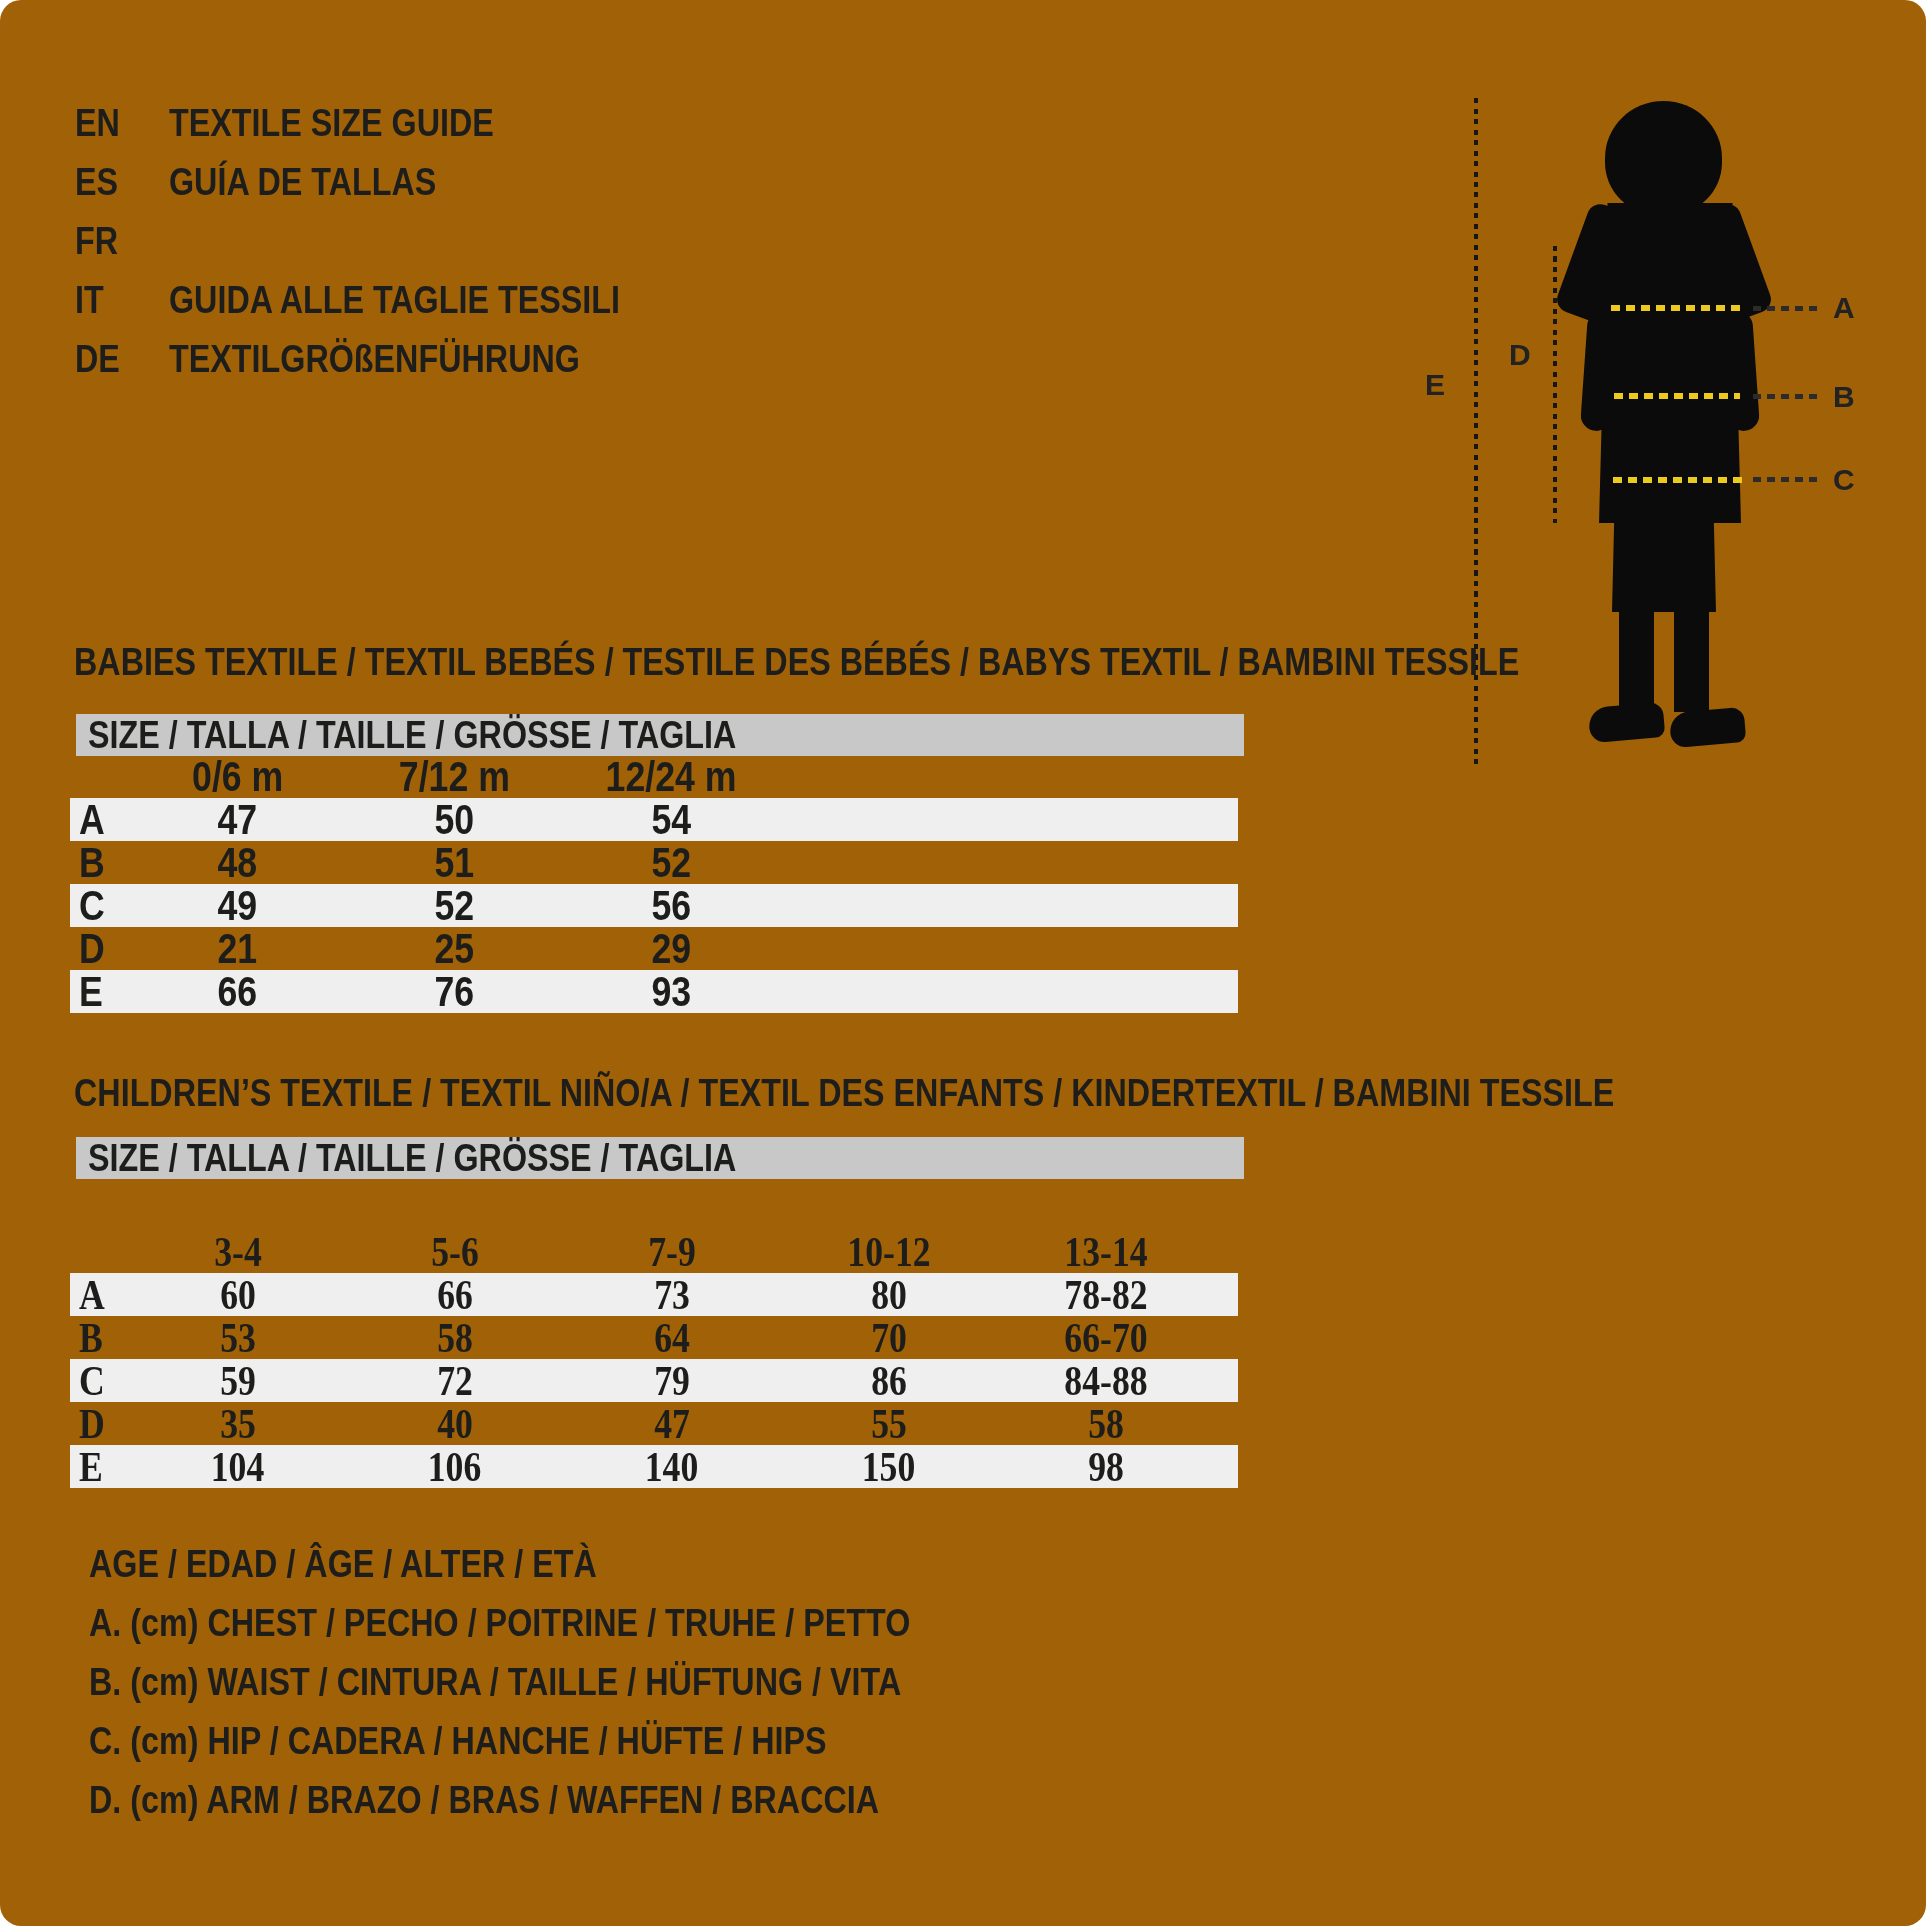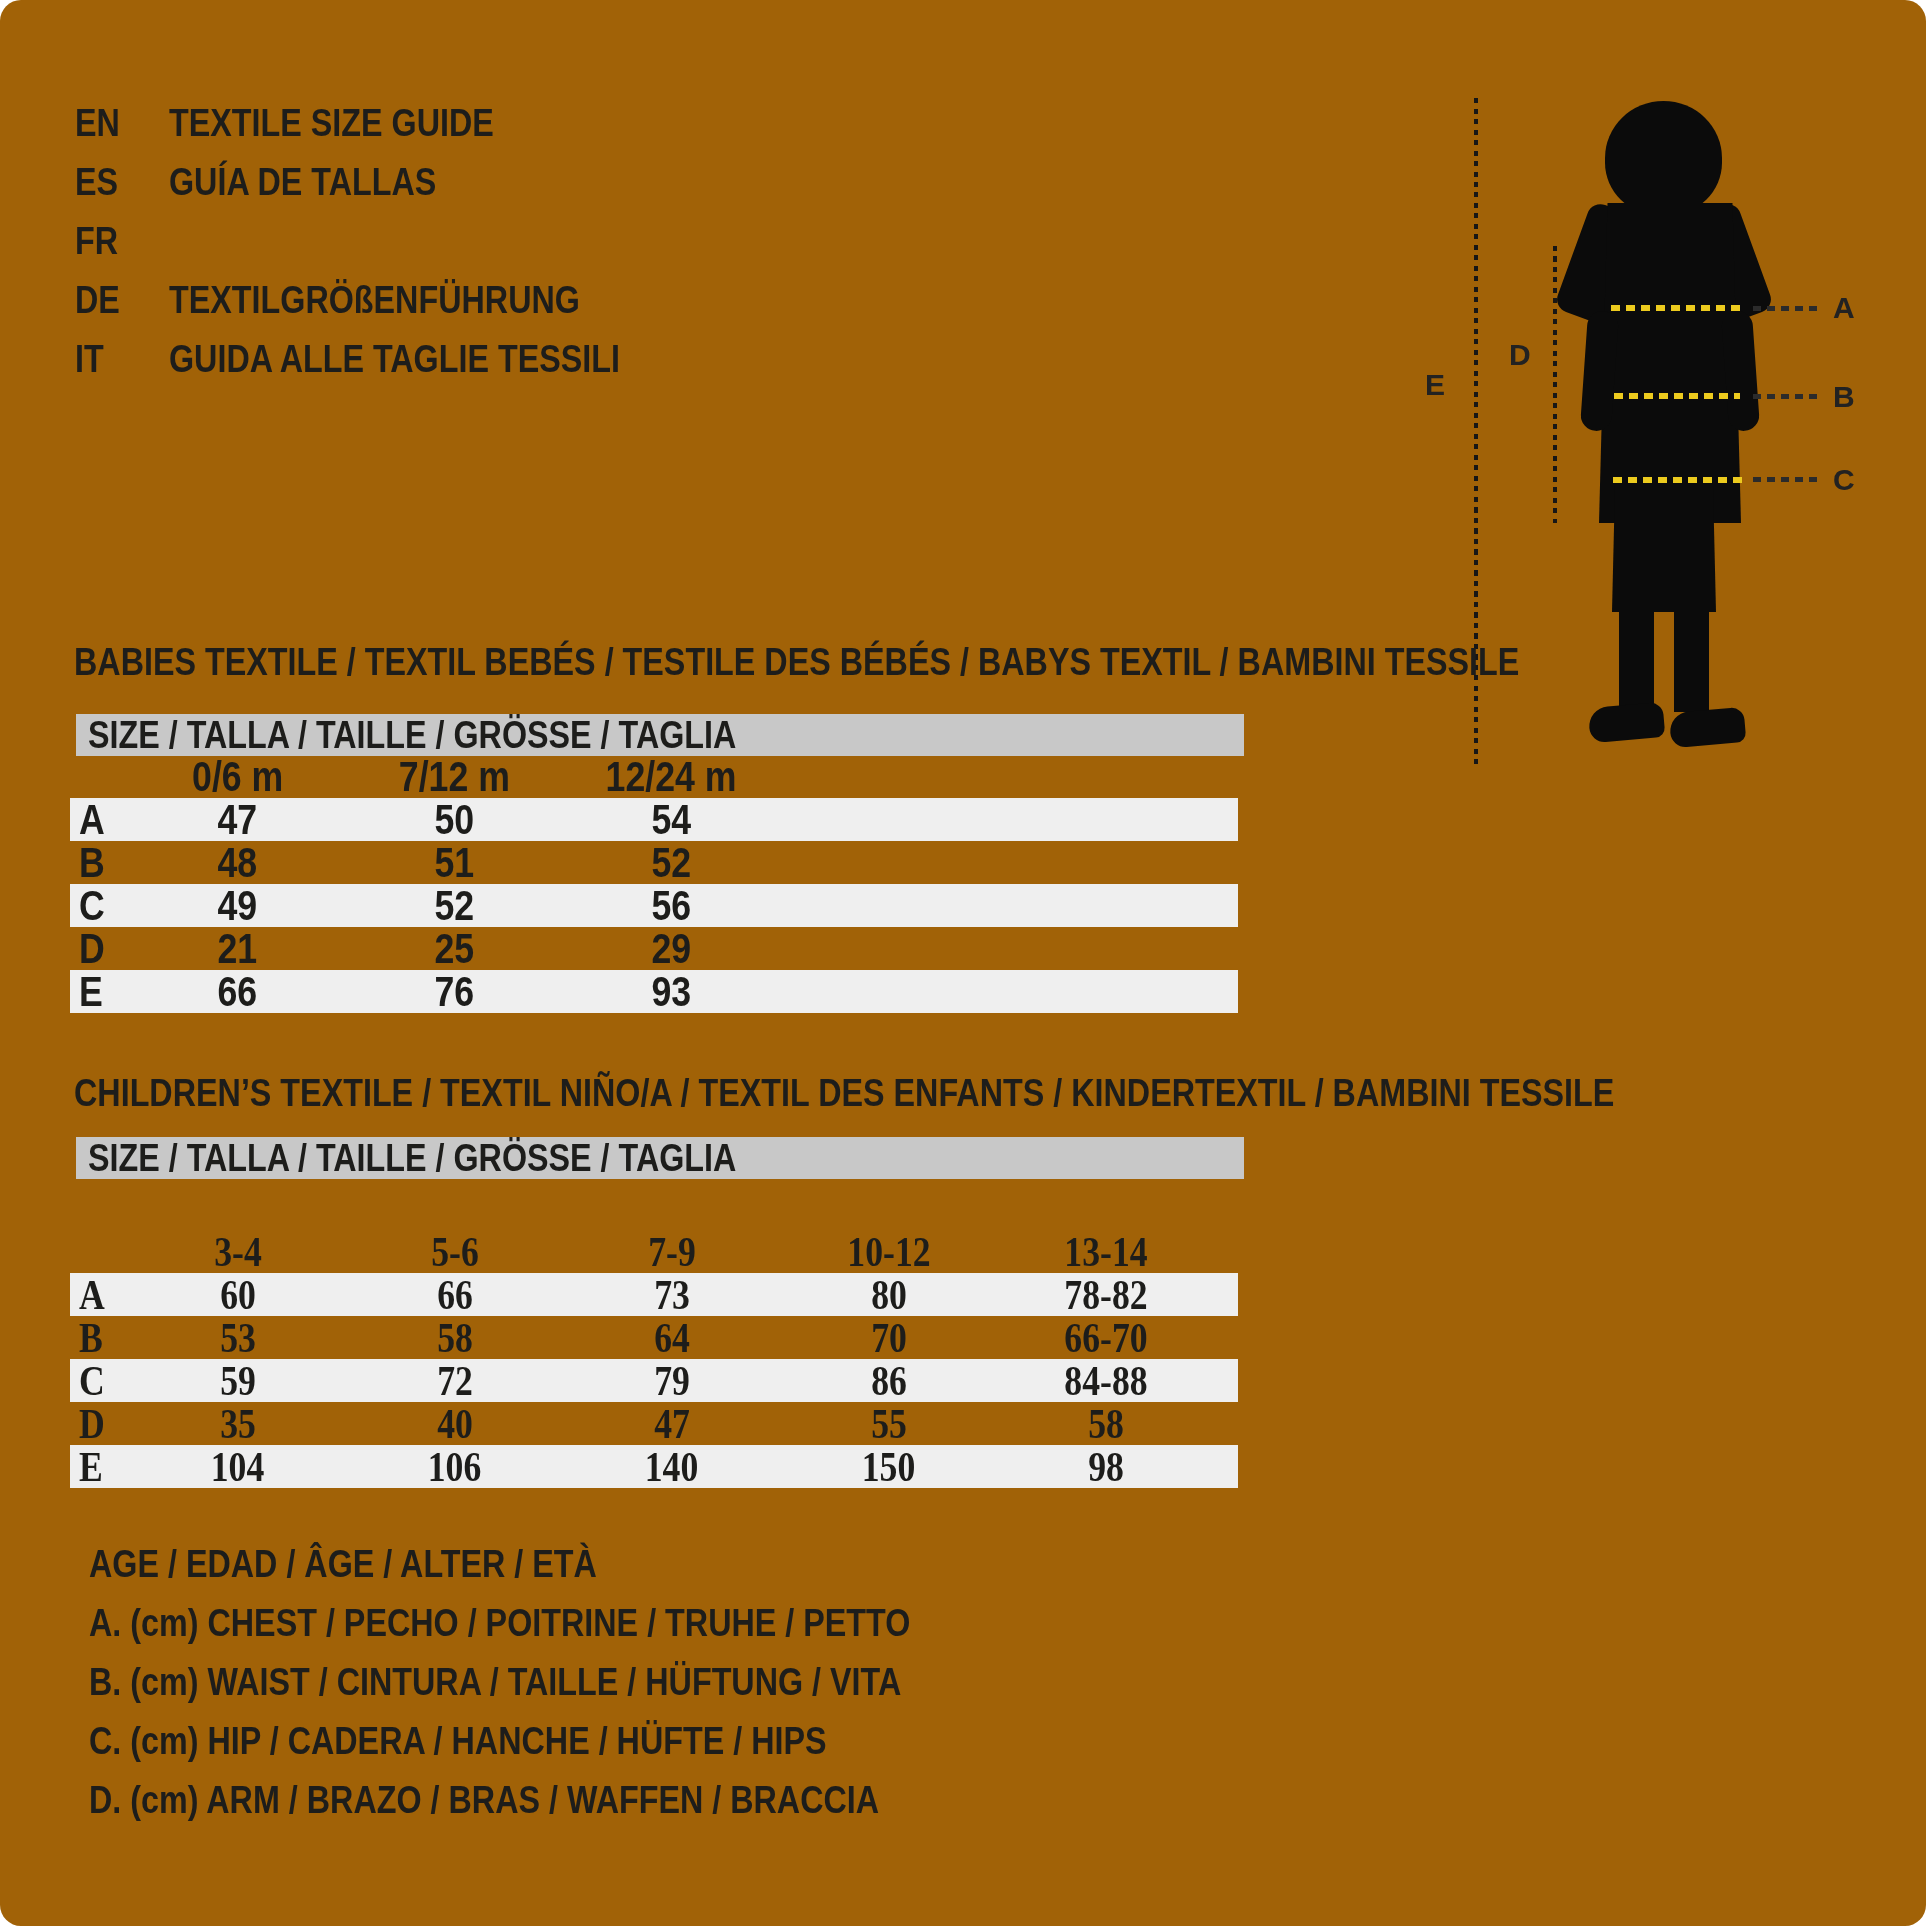--- a/index.html
+++ b/index.html
@@ -95,26 +95,26 @@
       <div class="lang-title"><span class="sq">TEXTILE SIZE GUIDE</span></div>
     </div>
     <div class="lang-row">
       <div class="lang-code"><span class="sq">ES</span></div>
       <div class="lang-title"><span class="sq">GUÍA DE TALLAS</span></div>
     </div>
     <div class="lang-row">
       <div class="lang-code"><span class="sq">FR</span></div>
     </div>
     <div class="lang-row">
+      <div class="lang-code"><span class="sq">IT</span></div>
+      <div class="lang-title"><span class="sq">GUIDA ALLE TAGLIE TESSILI</span></div>
+    </div>
+    <div class="lang-row">
       <div class="lang-code"><span class="sq">DE</span></div>
       <div class="lang-title"><span class="sq">TEXTILGRÖßENFÜHRUNG</span></div>
-    </div>
-    <div class="lang-row">
-      <div class="lang-code"><span class="sq">IT</span></div>
-      <div class="lang-title"><span class="sq">GUIDA ALLE TAGLIE TESSILI</span></div>
     </div>
   </div>
 
   <div class="figure">
     <div class="vdots line-e"></div>
     <div class="vdots line-d"></div>
 
     <div class="shape sil-head"></div>
     <div class="shape sil-sleeve-l"></div>
     <div class="shape sil-sleeve-r"></div>

